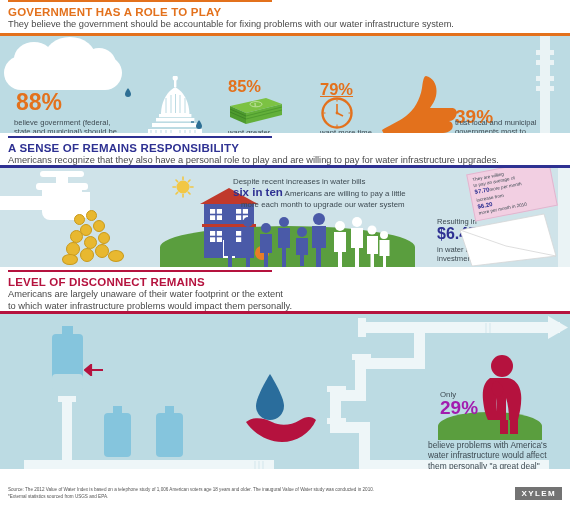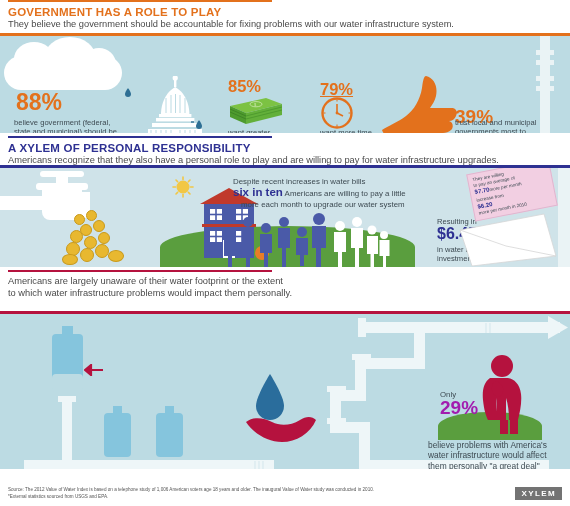--- a/index.html
+++ b/index.html
@@ -265,21 +265,21 @@
       <div class="vpipe" style="left:540px; top:0px;  width:10px; height:97px;"></div>
       <div class="vpipe" style="left:536px; top:14px; width:18px; height:5px;"></div>
       <div class="vpipe" style="left:536px; top:24px; width:18px; height:5px;"></div>
       <div class="vpipe" style="left:536px; top:40px; width:18px; height:5px;"></div>
       <div class="vpipe" style="left:536px; top:50px; width:18px; height:5px;"></div>
     </div>
   </div>
 
   <div class="sec-head" style="top:136px;height:32px;">
     <div class="rule" style="background:#2e3192;"></div>
-    <h2 style="color:#2e3192;">A XYLEM OF PERSONAL RESPONSIBILITY</h2>
+    <h2 style="color:#2e3192;">A SENSE OF REMAINS RESPONSIBILITY</h2>
     <p>Americans recognize that they also have a personal role to play and are willing to pay for water infrastructure upgrades.</p>
   </div>
   <div class="sec-bar" style="top:165px;background:#2e3192;"></div>
 
   <div class="panel" id="panel2">
 
     <div>
       <div class="faucet" style="left:40px; top:3px;  width:44px; height:6px; border-radius:3px;"></div>
       <div class="faucet" style="left:56px; top:9px;  width:12px; height:6px;"></div>
       <div class="faucet" style="left:36px; top:15px; width:52px; height:7px; border-radius:3px;"></div>
@@ -428,20 +428,21 @@
       <div>more per month in 2010</div>
     </div>
 
     <div>
       <div class="vpipe" style="left:558px; top:0px; width:12px; height:99px;"></div>
     </div>
   </div>
 
   <div class="sec-head" style="top:270px;height:44px;">
     <div class="rule" style="background:#b5123e;"></div>
+    <h2 style="color:#b5123e;">LEVEL OF DISCONNECT REMAINS</h2>
     <p>Americans are largely unaware of their water footprint or the extent</p>
     <p style="margin-top:0;">to which water infrastructure problems would impact them personally.</p>
   </div>
   <div class="sec-bar" style="top:311px;background:#b5123e;"></div>
 
   <div class="panel" id="panel3">
 
     <div>
       <div class="jug-neck" style="left:62px; top:12px; width:11px; height:9px;"></div>
       <div class="jug" style="left:52px; top:20px; width:31px; height:56px;"></div>

